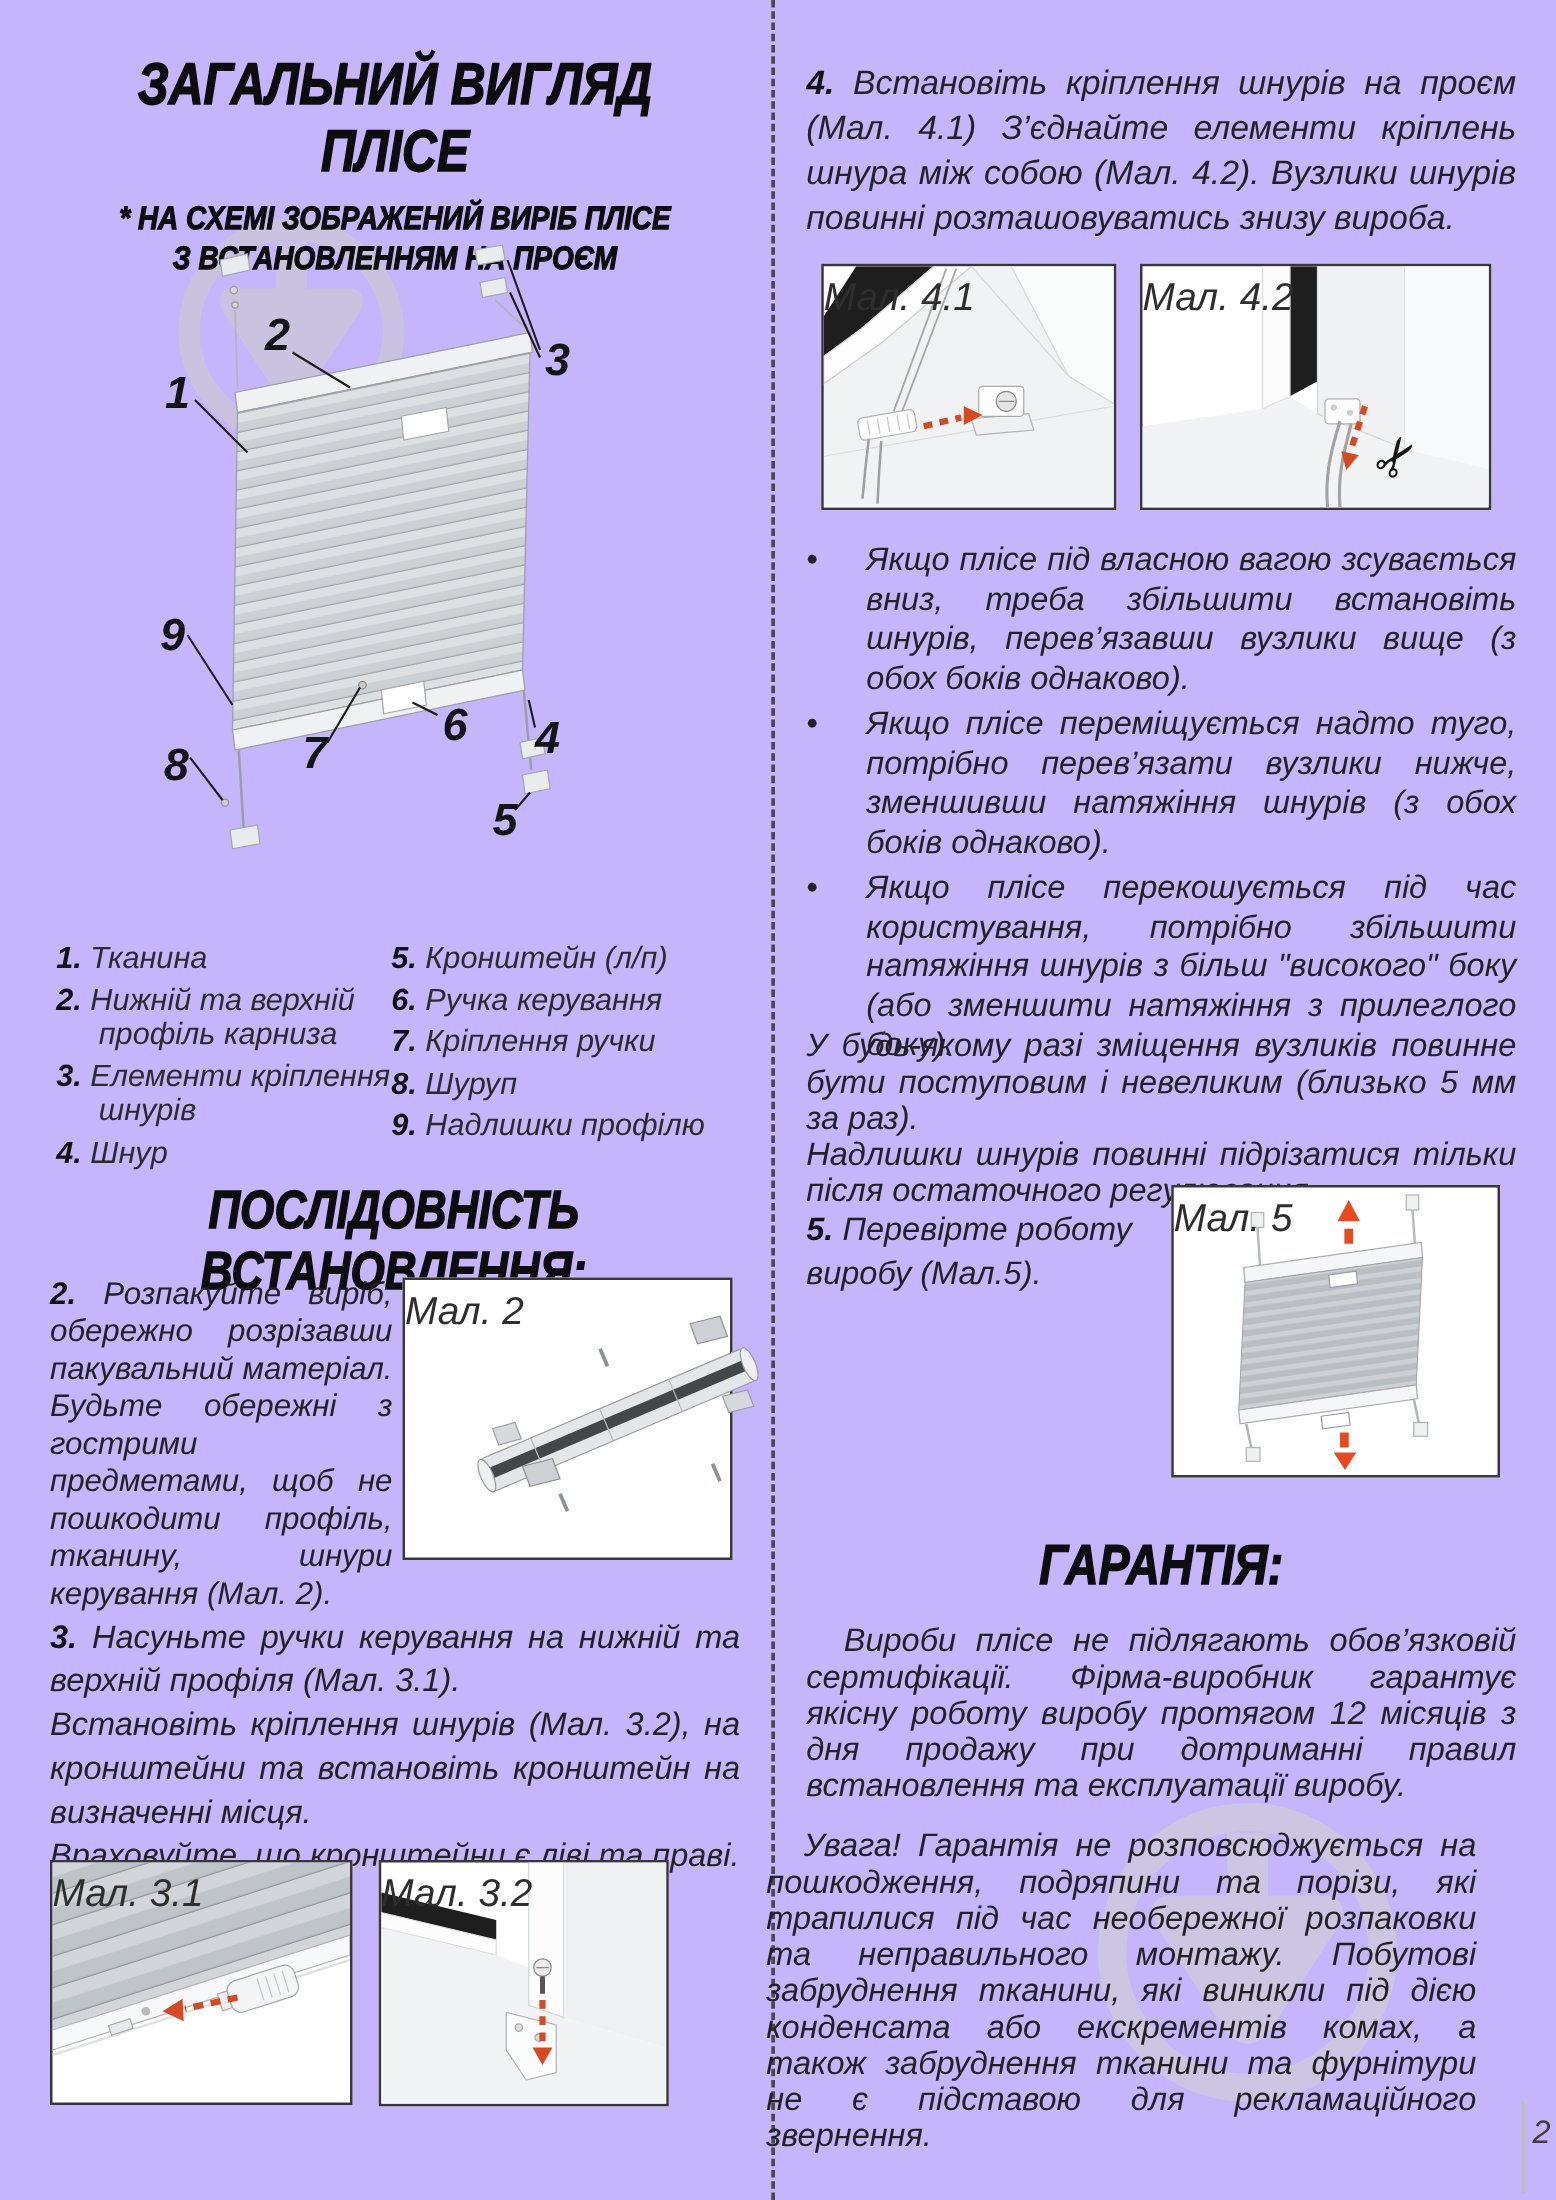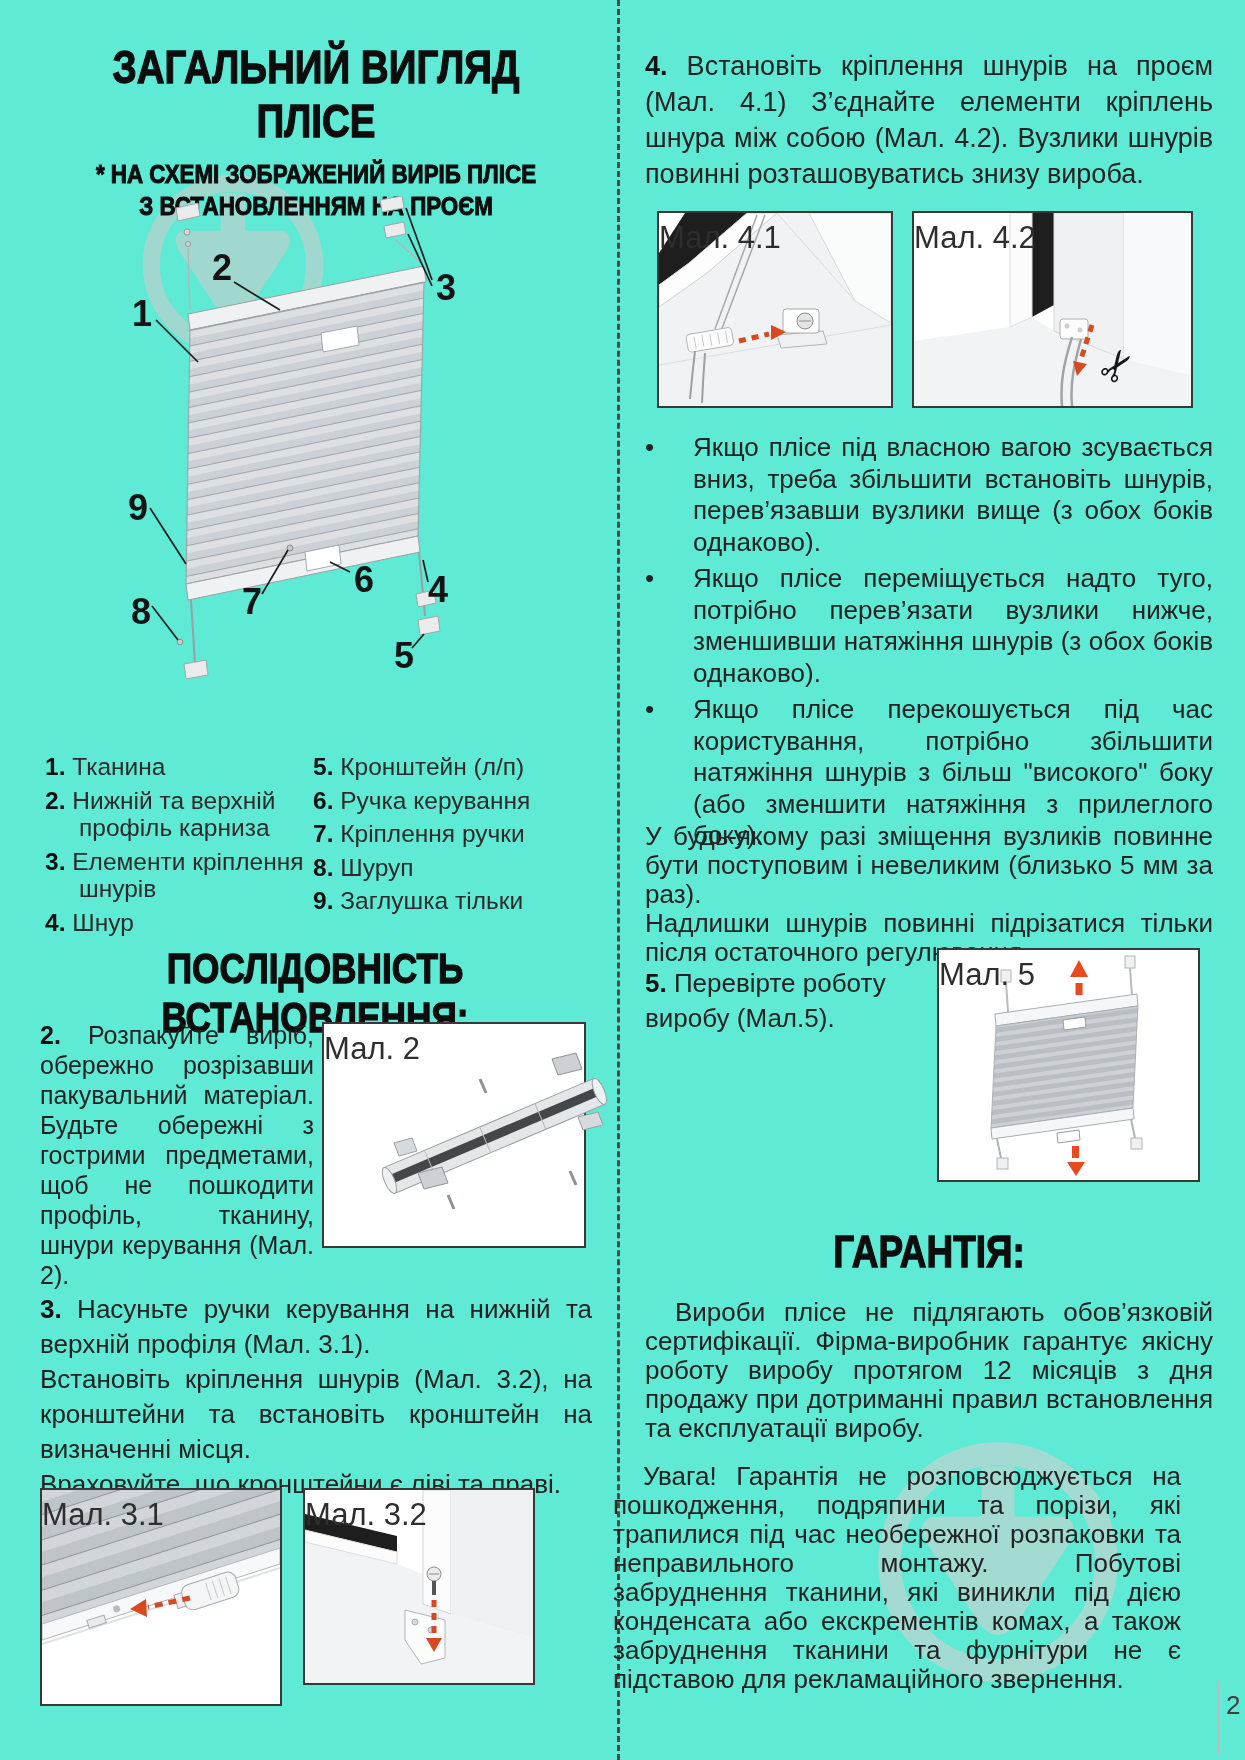--- a/index.html
+++ b/index.html
@@ -1,17 +1,17 @@
 <!DOCTYPE html>
 <html><head>
 <meta charset="utf-8">
 <style>
   html,body{margin:0;padding:0;background:#888;}
-  .page{position:relative;width:1245px;height:1760px;background:#5eead4;overflow:hidden;
-        font-family:"Liberation Sans","DejaVu Sans",sans-serif;color:#222;}
+  .page{position:relative;width:1245px;height:1760px;background:#c4b5fd;overflow:hidden;
+        font-family:"Liberation Sans","DejaVu Sans",sans-serif;color:#222;font-style:italic;}
   .abs{position:absolute;}
   
   .hcond{font-weight:700;color:#0d0d0d;-webkit-text-stroke:1.3px #0d0d0d;
          transform:scaleX(.82);transform-origin:50% 0;text-align:center;}
   .title{left:38px;top:40px;width:556px;font-size:47px;line-height:54px;}
   .subtitle{left:38px;top:158px;width:556px;font-size:26px;line-height:32px;-webkit-text-stroke:1px #0d0d0d;transform:scaleX(.86);}
   .seqhead{left:33px;top:944px;width:564px;font-size:43px;}
   .garhead{left:645px;top:1226px;width:568px;font-size:45px;}
   
   .j{text-align:justify;}
@@ -140,21 +140,21 @@
       <div class="lg-item"><b>1.</b> <span>Тканина</span></div>
       <div class="lg-item"><b>2.</b> <span>Нижній та верхній профіль карниза</span></div>
       <div class="lg-item"><b>3.</b> <span>Елементи кріплення шнурів</span></div>
       <div class="lg-item"><b>4.</b> <span>Шнур</span></div>
     </div>
     <div class="lgcol2">
       <div class="lg-item"><b>5.</b> <span>Кронштейн (л/п)</span></div>
       <div class="lg-item"><b>6.</b> <span>Ручка керування</span></div>
       <div class="lg-item"><b>7.</b> <span>Кріплення ручки</span></div>
       <div class="lg-item"><b>8.</b> <span>Шуруп</span></div>
-      <div class="lg-item"><b>9.</b> <span>Заглушка тільки</span></div>
+      <div class="lg-item"><b>9.</b> <span>Надлишки профілю</span></div>
     </div>
   </div>
 
   <div class="abs hcond seqhead">ПОСЛІДОВНІСТЬ ВСТАНОВЛЕННЯ:</div>
 
   <div class="abs step2 j">
     <span class="stepnum">2.</span><span> Розпакуйте виріб, обережно розрізавши пакувальний матеріал. Будьте обережні з гострими предметами, щоб не пошкодити профіль, тканину, шнури керування (Мал. 2).</span>
   </div>
   <div class="abs fig" style="left:322px;top:1022px;width:264px;height:226px;padding-left:40px;">
     <span class="figlabel">Мал. 2</span>
@@ -179,21 +179,21 @@
       </g>
     </svg>
   </div>
 
   <div class="abs step3">
     <div class="j"><span class="stepnum">3.</span><span> Насуньте ручки керування на нижній та верхній профіля (Мал. 3.1).</span></div>
     <div class="j">Встановіть кріплення шнурів (Мал. 3.2), на кронштейни та встановіть кронштейн на визначенні місця.</div>
     <div>Враховуйте, що кронштейни є ліві та праві.</div>
   </div>
 
-  <div class="abs fig" style="left:40px;top:1488px;width:242px;height:218px;">
+  <div class="abs fig" style="left:40px;top:1488px;width:242px;height:196px;">
     <span class="figlabel">Мал. 3.1</span>
     <svg width="238" height="193" viewBox="0 0 238 193">
       <defs>
         <pattern id="p31" width="14" height="24" patternUnits="userSpaceOnUse" patternTransform="rotate(-17.7)">
           <rect width="14" height="24" fill="#bfc4c9"></rect>
           <rect width="14" height="11" fill="#d2d6da"></rect>
           <rect y="23" width="14" height="1.4" fill="#8f959a"></rect>
         </pattern>
       </defs>
       <polygon points="0,0 238,0 238,58 0,134" fill="url(#p31)"></polygon>

